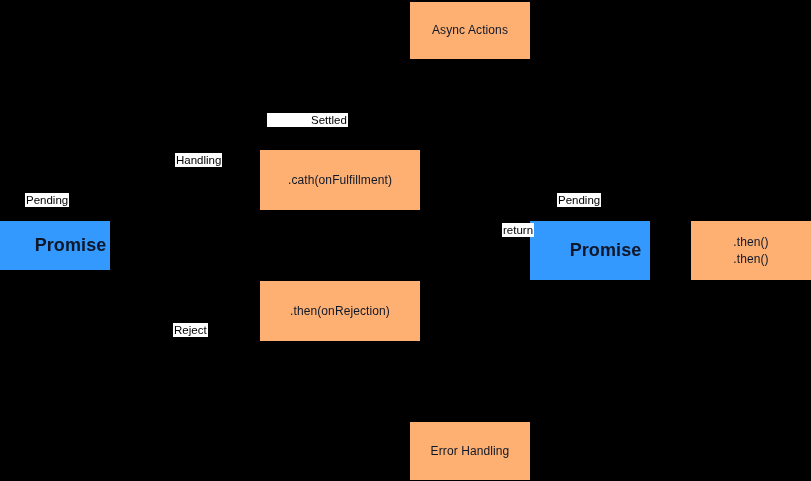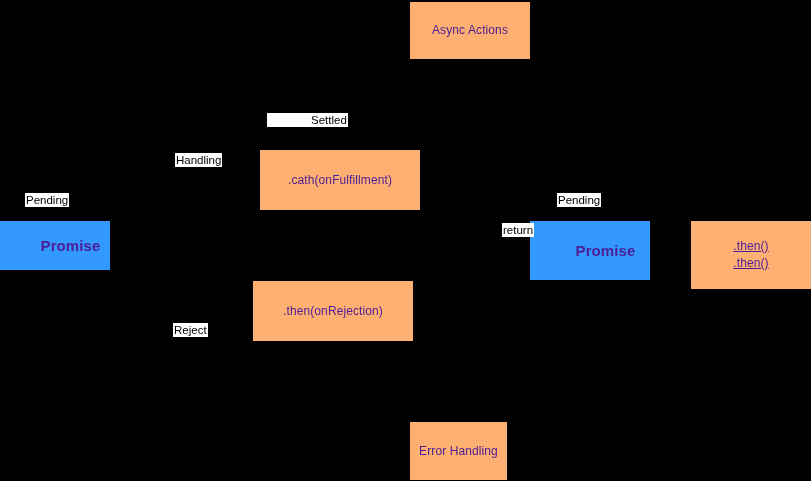--- a/index.html
+++ b/index.html
@@ -17,27 +17,27 @@
     font-family: "Liberation Sans", sans-serif;
   }
   .node {
     position: absolute;
     box-sizing: border-box;
     display: flex;
     flex-direction: column;
     align-items: center;
     justify-content: center;
     text-align: left;
-    color: #4c1d95;
+    color: #0f172a;
     font-size: 12px;
     line-height: 17px;
     letter-spacing: 0.1px;
   }
   .node.orange { background: #FDB071; }
-  .node.blue   { background: #3399FF; font-weight: bold; font-size: 15px; padding-left: 31px; }
+  .node.blue   { background: #3399FF; font-weight: bold; font-size: 18px; padding-left: 31px; }
   .node-line { display: block; white-space: nowrap; }
 
   .edge-label {
     position: absolute;
     background: #FFFFFF;
     color: #000000;
     font-size: 11.5px;
     line-height: 14px;
     padding: 0px 1px;
     white-space: nowrap;
@@ -82,30 +82,30 @@
   </div>
 
   <div class="node blue" style="left: 0px; top: 221px; width: 110px; height: 49px; background: rgb(51, 153, 255);">
     <span class="node-line">Promise</span>
   </div>
 
   <div class="node blue" style="left: 530px; top: 221px; width: 120px; height: 59px; background: rgb(51, 153, 255);">
     <span class="node-line">Promise</span>
   </div>
 
-  <div class="node orange" style="left: 691px; top: 221px; width: 120px; height: 68px; background: rgb(253, 176, 113); text-decoration: underline;">
+  <div class="node orange" style="left: 691px; top: 221px; width: 120px; height: 59px; background: rgb(253, 176, 113);">
     <span class="node-line">.then()</span>
     <span class="node-line">.then()</span>
   </div>
 
-  <div class="node orange" style="left: 253px; top: 281px; width: 160px; height: 60px; background: rgb(253, 176, 113);">
+  <div class="node orange" style="left: 260px; top: 281px; width: 160px; height: 60px; background: rgb(253, 176, 113);">
     <span class="node-line">.then(onRejection)</span>
   </div>
 
-  <div class="node orange" style="left: 410px; top: 422px; width: 97px; height: 58px; background: rgb(253, 176, 113);">
+  <div class="node orange" style="left: 410px; top: 422px; width: 120px; height: 58px; background: rgb(253, 176, 113);">
     <span class="node-line">Error Handling</span>
   </div>
 
   <div class="edge-label" style="left:267px; top:113px;padding-left:44px;">Settled</div>
   <div class="edge-label" style="left:175px; top:153px;">Handling</div>
   <div class="edge-label" style="left:25px; top:193px;">Pending</div>
   <div class="edge-label" style="left:557px; top:193px;">Pending</div>
   <div class="edge-label" style="left:491px; top:223px;margin-left:11px;">return</div>
   <div class="edge-label" style="left:173px; top:323px;text-align:right;">Reject</div>
 

